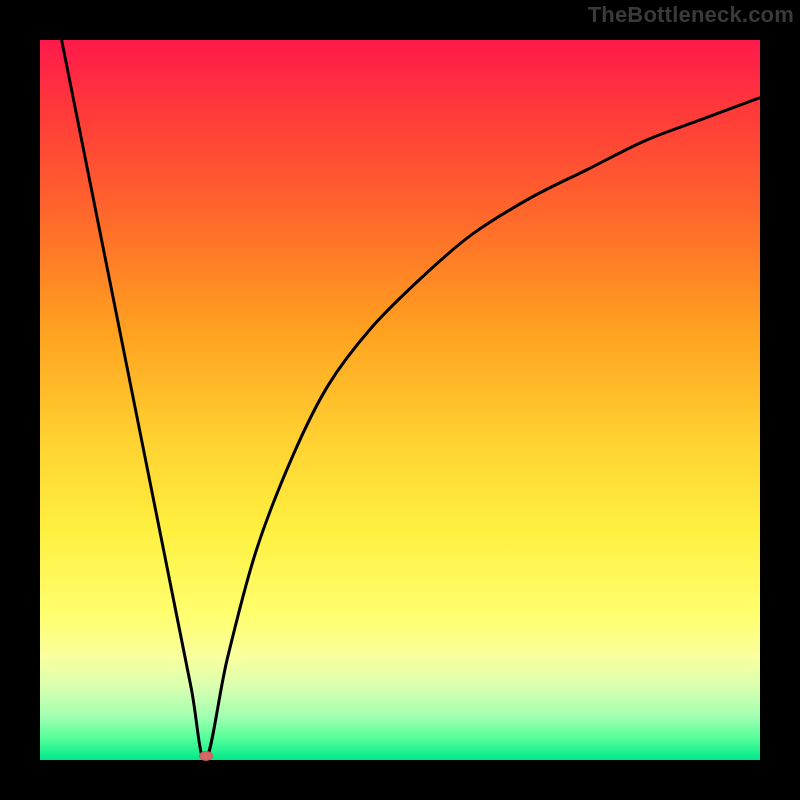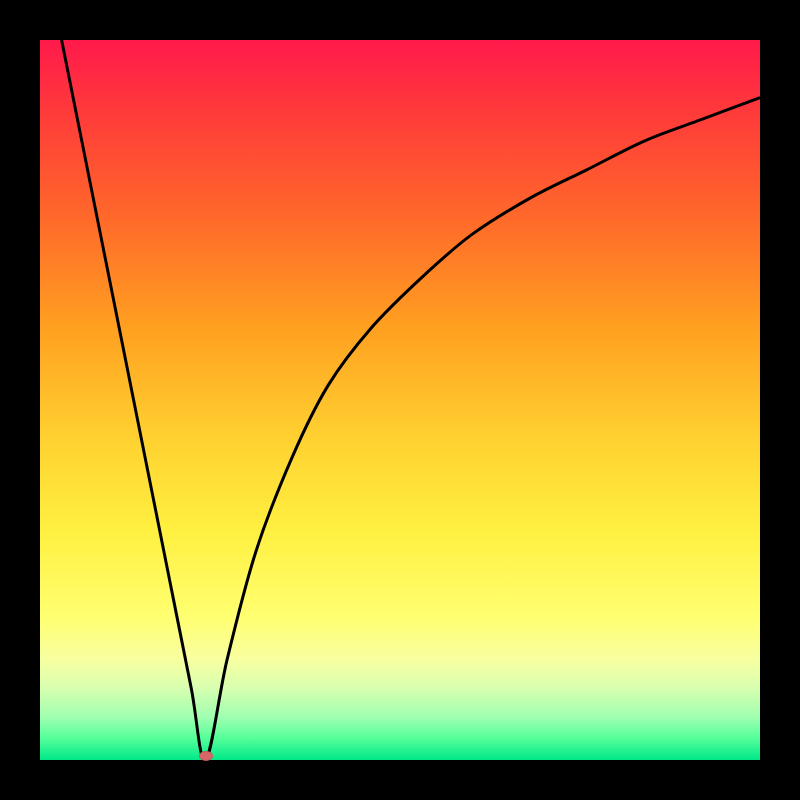--- a/index.html
+++ b/index.html
@@ -76,14 +76,15 @@
 
     <svg class="curve" viewBox="0 0 720 720" preserveAspectRatio="none">
 
       <path id="curve-path" fill="none" stroke-width="3" stroke="#000000" d="M 21.60 0.00 C 25.20 18.00, 36.00 72.00, 43.20 108.00 C 50.40 144.00, 57.60 180.00, 64.80 216.00 C 72.00 252.00, 79.20 288.00, 86.40 324.00 C 93.60 360.00, 100.80 396.00, 108.00 432.00 C 115.20 468.00, 122.40 504.00, 129.60 540.00 C 136.80 576.00, 145.20 618.00, 151.20 648.00 C 157.20 678.00, 159.60 724.80, 165.60 720.00 C 171.60 715.20, 178.80 654.00, 187.20 619.20 C 195.60 584.40, 205.20 544.80, 216.00 511.20 C 226.80 477.60, 240.00 445.20, 252.00 417.60 C 264.00 390.00, 274.80 367.20, 288.00 345.60 C 301.20 324.00, 315.60 306.00, 331.20 288.00 C 346.80 270.00, 364.80 253.20, 381.60 237.60 C 398.40 222.00, 414.00 207.60, 432.00 194.40 C 450.00 181.20, 470.40 169.20, 489.60 158.40 C 508.80 147.60, 528.00 139.20, 547.20 129.60 C 566.40 120.00, 585.60 109.20, 604.80 100.80 C 624.00 92.40, 643.20 86.40, 662.40 79.20 C 681.60 72.00, 710.40 61.20, 720.00 57.60"></path>
     </svg>
 
     <div id="min-marker" class="marker" style="left: 165.6px; top: 716px; background: rgb(216, 102, 102);"></div>
 
   </div>
 
+  <div class="watermark">TheBottleneck.com</div>
 
 </div>
 
 </body></html>

